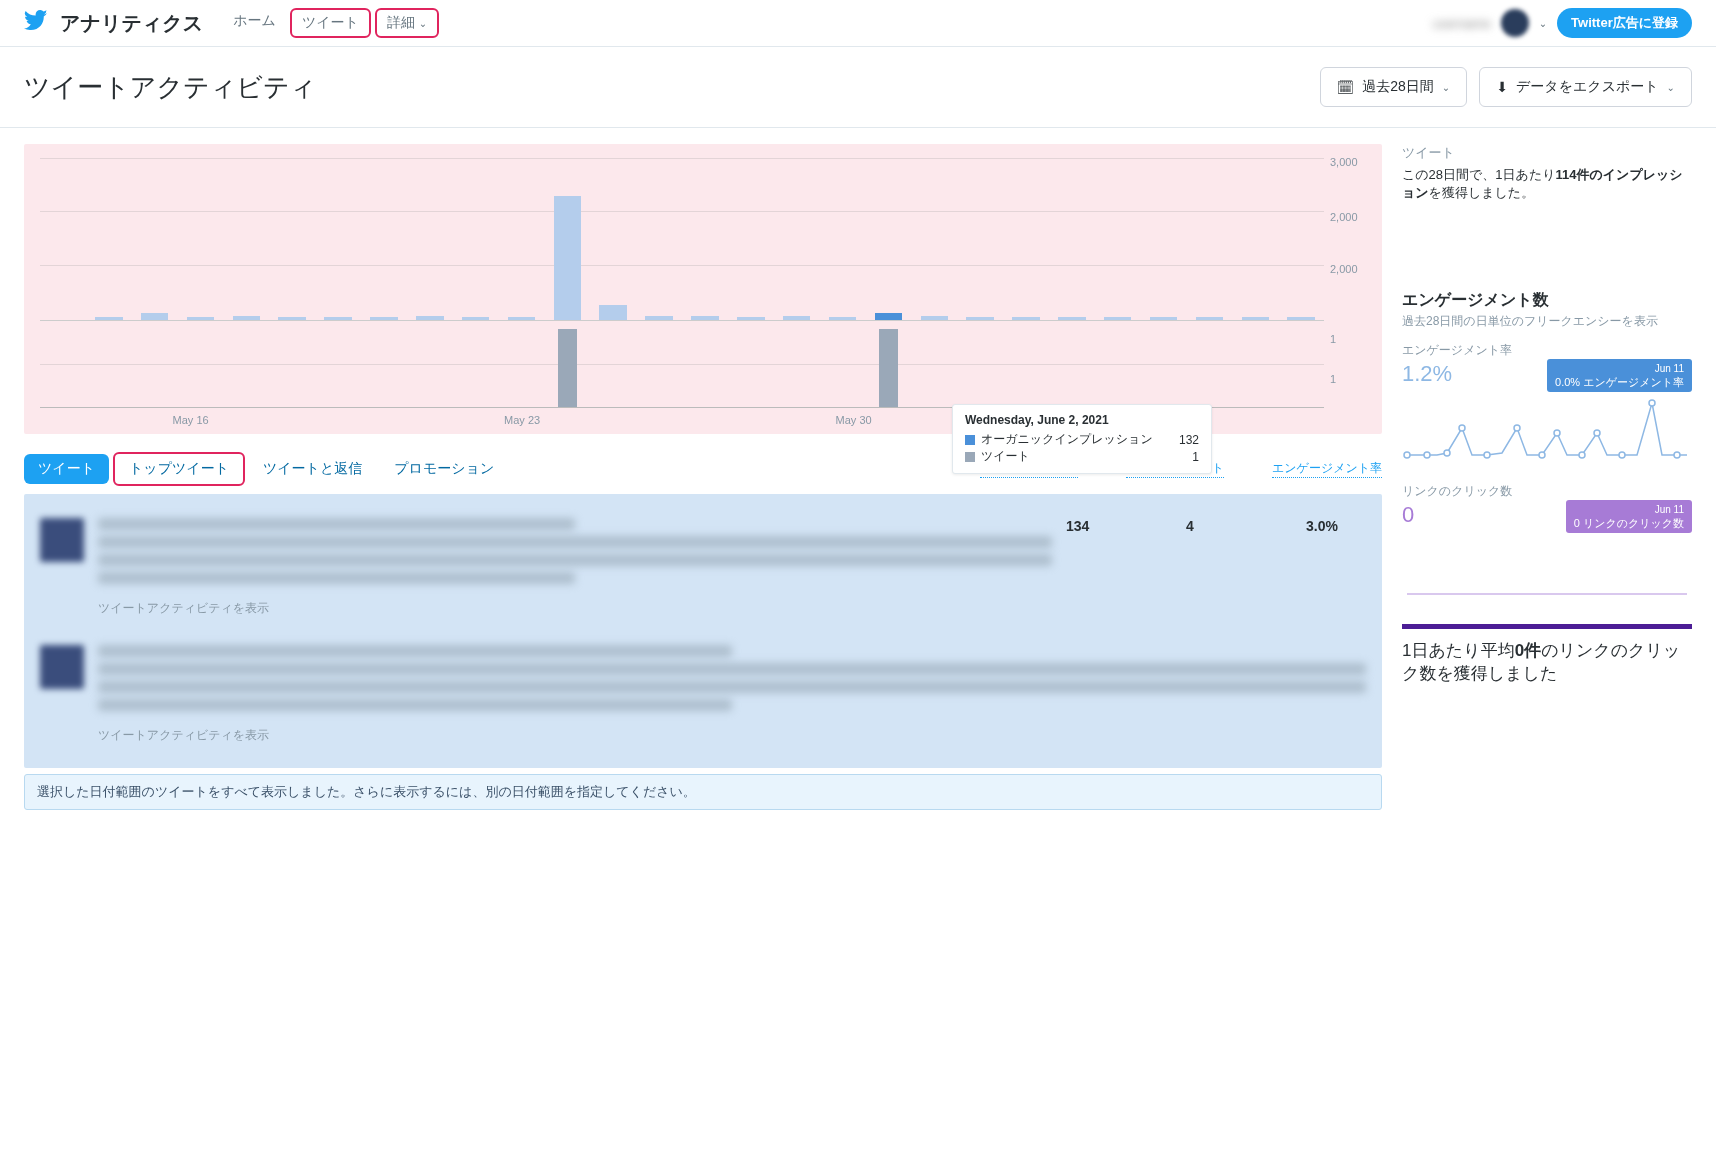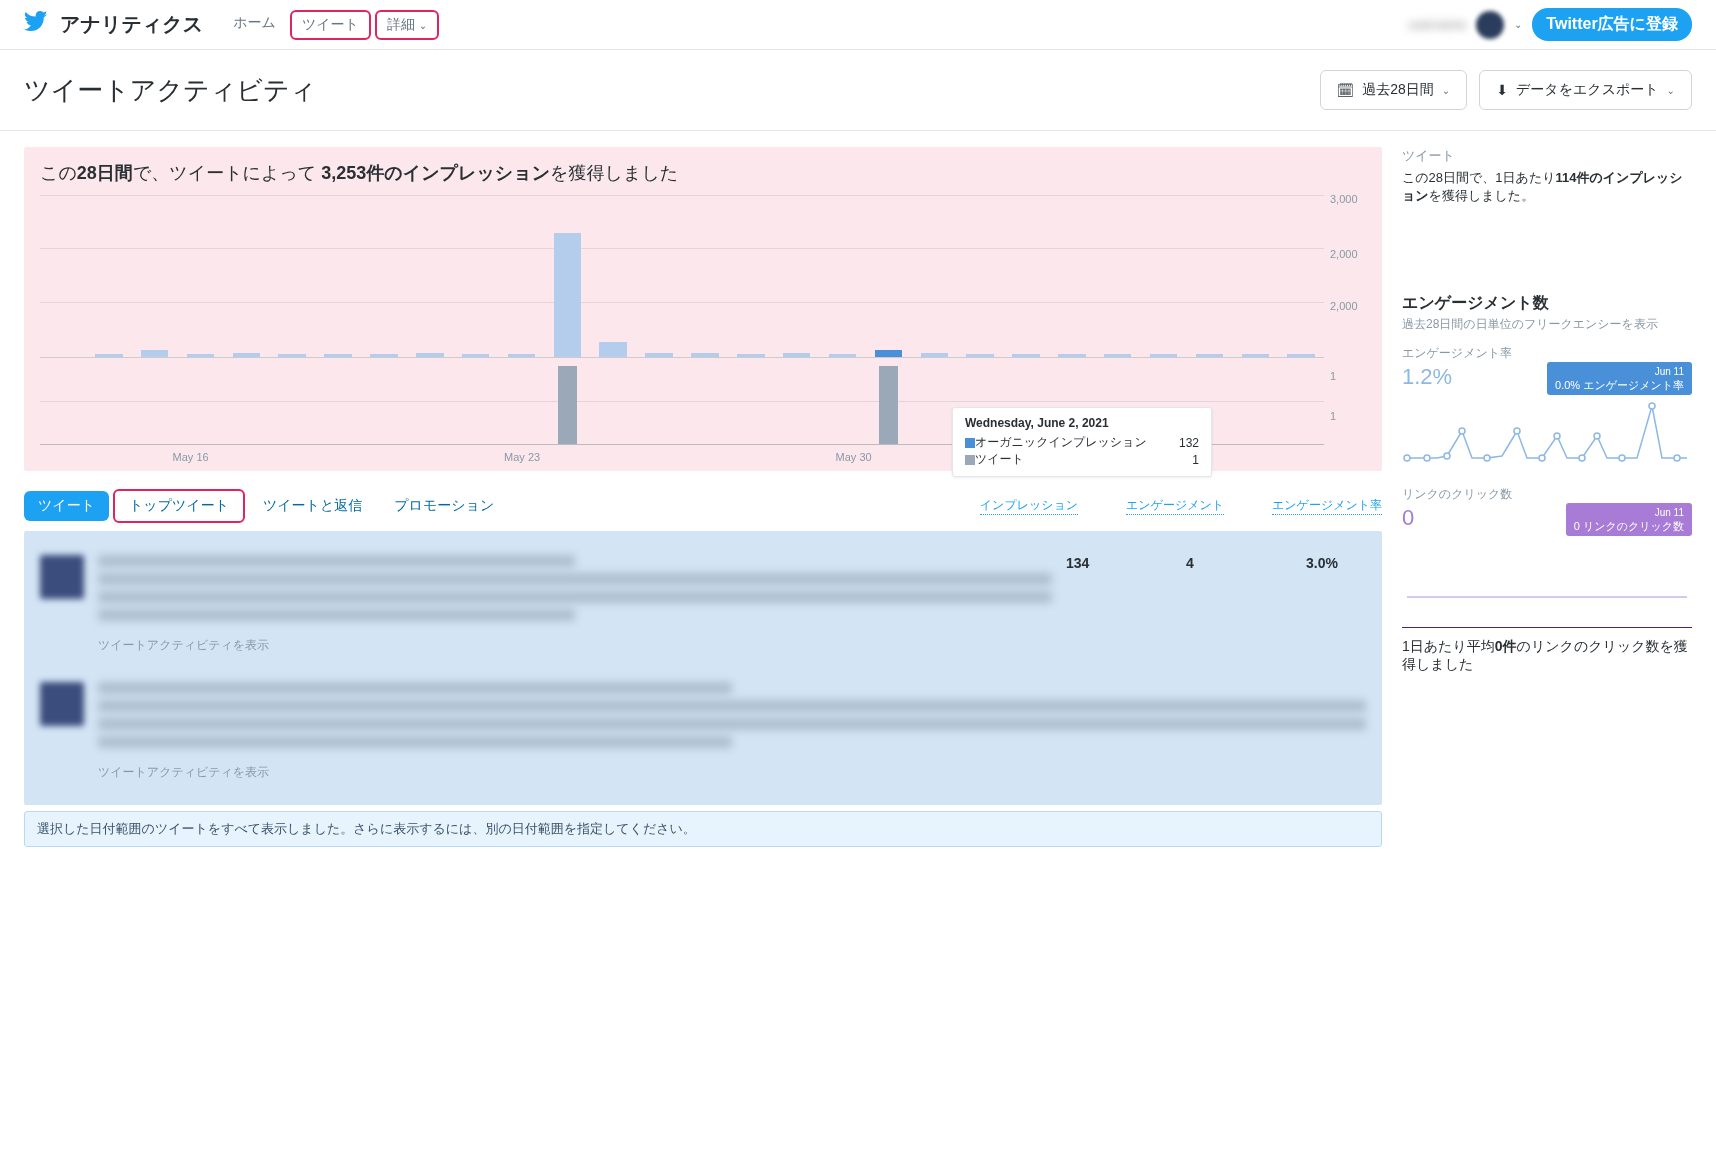--- a/index.html
+++ b/index.html
@@ -10,21 +10,21 @@
 .twitter-icon { width: 24px; height: 24px; color: #1da1f2; margin-right: 12px; }
 .brand { font-size: 20px; font-weight: 700; margin-right: 20px; }
 .nav-links { display: flex; gap: 4px; }
 .nav-link { padding: 4px 10px; font-size: 14px; color: #66757f; cursor: pointer; border-radius: 4px; }
 .nav-link.highlighted { border: 2px solid #e0245e; border-radius: 6px; }
 .topnav-spacer { flex: 1; }
 .topnav-right { display: flex; align-items: center; gap: 10px; }
 .blur-text { filter: blur(4px); color: #888; font-size: 13px; }
 .avatar-small { width: 28px; height: 28px; border-radius: 50%; background: #2a3d5c; filter: blur(2px); }
 .chevron-sm { font-size: 10px; color: #66757f; }
-.register-pill { background: #1da1f2; color: #fff; padding: 6px 14px; border-radius: 16px; font-size: 16px; font-weight: 600; cursor: pointer; }
+.register-pill { background: #1da1f2; color: #fff; padding: 6px 14px; border-radius: 16px; font-size: 13px; font-weight: 600; cursor: pointer; }
 
 
 .page-header { display: flex; align-items: center; padding: 20px 24px; border-bottom: 1px solid #e1e8ed; }
 .page-title { font-size: 26px; font-weight: 400; flex: 1; }
 .hdr-buttons { display: flex; gap: 12px; }
 .hdr-btn { border: 1px solid #d0d5dd; border-radius: 6px; padding: 10px 16px; font-size: 14px; display: flex; align-items: center; gap: 8px; cursor: pointer; background: #fff; }
 
 
 .content { display: flex; padding: 16px 24px; gap: 20px; }
 .left { flex: 1; min-width: 0; }
@@ -45,21 +45,21 @@
 .bar-slot { flex: 1; display: flex; justify-content: center; align-items: flex-end; height: 100%; }
 .bar { width: 60%; background: #b4cdec; }
 .bars-lower .bar { background: #9aa8b8; width: 40%; }
 .bar.hi { background: #4a90d9; }
 .chart-xaxis { display: flex; padding-top: 6px; font-size: 11px; color: #8899a6; }
 .chart-xaxis span { flex: 1; }
 
 
 .tooltip { position: absolute; background: #fff; border: 1px solid #e1e8ed; border-radius: 3px; padding: 8px 12px; font-size: 12px; box-shadow: 0 1px 3px rgba(0,0,0,0.08); right: 170px; top: 260px; width: 260px; z-index: 5; }
 .tooltip-date { font-weight: 700; margin-bottom: 4px; }
-.tooltip-row { display: flex; align-items: center; gap: 0; }
+.tooltip-row { display: flex; align-items: center; gap: 6px; }
 .tooltip-row span.sq { width: 10px; height: 10px; display: inline-block; }
 .tooltip-row .val { margin-left: auto; }
 
 
 .tabs-row { display: flex; align-items: center; gap: 4px; margin-top: 18px; flex-wrap: wrap; }
 .tab { padding: 6px 14px; font-size: 14px; color: #0369a1; border-radius: 6px; cursor: pointer; }
 .tab.active { background: #1da1f2; color: #fff; }
 .tab.highlighted { border: 2px solid #e0245e; }
 .col-headers { margin-left: auto; display: flex; gap: 48px; font-size: 12px; color: #1da1f2; }
 .col-headers > span { border-bottom: 1px dotted #1da1f2; cursor: pointer; }
@@ -84,21 +84,21 @@
 .side-sub { font-size: 12px; color: #8899a6; margin-bottom: 12px; }
 .spark-block { margin-bottom: 20px; }
 .spark-label { font-size: 12px; color: #8899a6; }
 .spark-value { font-size: 22px; color: #8eb8e4; margin: 2px 0 6px 0; }
 .spark-value.purple { color: #a77bd6; }
 .spark-badge { background: #4a90d9; color: #fff; font-size: 11px; padding: 3px 8px; border-radius: 3px; float: right; text-align: right; line-height: 1.3; }
 .spark-badge.purple { background: #a77bd6; }
 .spark-badge .date-sm { font-size: 10px; display: block; }
 .sparkline { height: 70px; position: relative; clear: both; margin-top: 4px; }
 .sparkline svg { width: 100%; height: 100%; }
-.bottom-note { font-size: 14px; border-top: 1px solid #4c1d95; padding-top: 10px; }
+.bottom-note { font-size: 17px; border-top: 5px solid #4c1d95; padding-top: 10px; }
 </style>
 </head>
 <body>
 
 <div class="topnav">
   <span>
     <svg class="twitter-icon" viewBox="0 0 24 24" fill="currentColor">
         <path d="M23 3a10.9 10.9 0 01-3.14 1.53A4.48 4.48 0 0022.4.36a9 9 0 01-2.85 1.09A4.48 4.48 0 0016.1 0c-2.5 0-4.5 2.02-4.5 4.5 0 .35.04.7.12 1.03A12.8 12.8 0 011.64.9 4.5 4.5 0 003 7a4.4 4.4 0 01-2-.55v.06c0 2.18 1.55 4 3.6 4.42a4.5 4.5 0 01-2 .08 4.5 4.5 0 004.2 3.13A9 9 0 010 18.58 12.7 12.7 0 006.92 20c8.3 0 12.84-6.88 12.84-12.84l-.02-.58A9 9 0 0023 3z"></path>
       </svg>
   </span>
@@ -130,23 +130,20 @@
       <span>データをエクスポート</span>
       <span class="chevron-sm">⌄</span>
     </div>
   </div>
 </div>
 
 <div class="content">
   <div class="left">
 
     <div class="imp-box">
-      <div class="imp-headline">
-        <span>この</span><b>28日間</b><span>で、ツイートによって</span> <b>3,253件のインプレッション</b><span>を獲得しました</span>
-      </div>
       <div class="chart-wrap">
         <div class="chart-plot">
           <div class="chart-upper" id="chart-upper">
             <div class="gridline" style="top:0%"></div>
             <div class="gridline" style="top:33%"></div>
             <div class="gridline" style="top:66%"></div>
             <div class="bars" id="bars-upper">
                 <div class="bar-slot">
                   <div class="bar" style="height: 0%;"></div>
                 </div>

